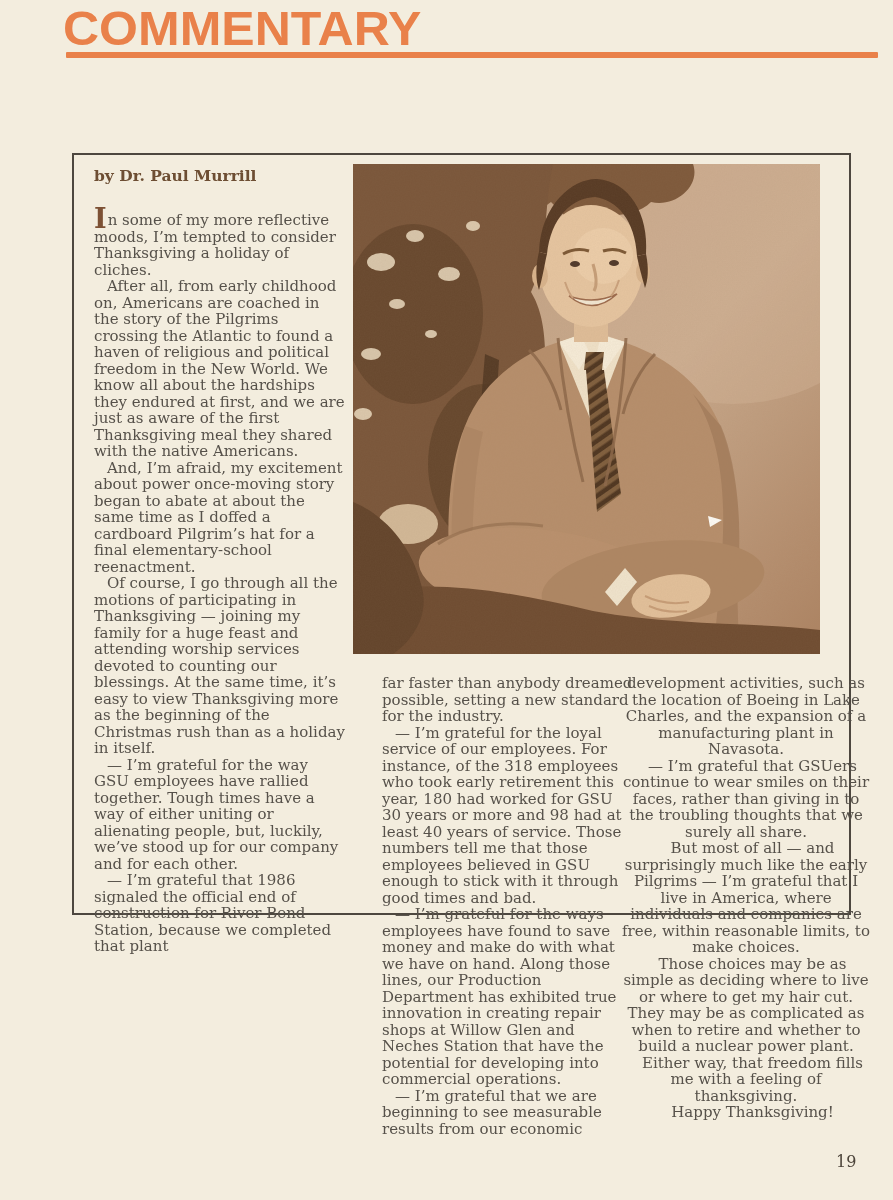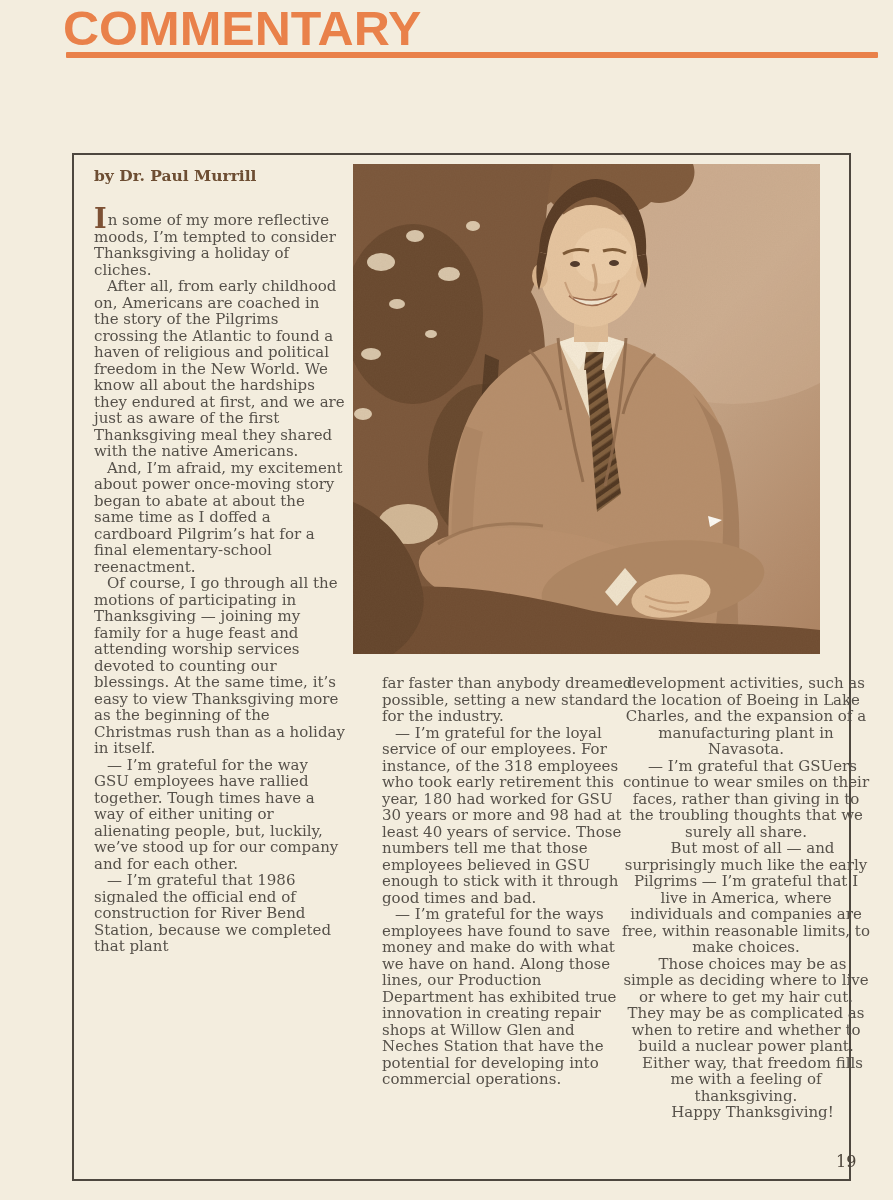--- a/index.html
+++ b/index.html
@@ -14,21 +14,21 @@
     font-family:"Liberation Sans", sans-serif;
     font-weight:bold;font-size:50px;letter-spacing:0px;
     color:#e9814a;transform:scaleY(0.97);transform-origin:top left;
   }
   .masthead-rule{
     position:absolute;left:66px;top:52px;width:812px;height:6px;
     background:#e9814a;border-radius:1px;
   }
   
   .article-box{
-    position:absolute;left:72px;top:153px;width:779px;height:1028px;
+    position:absolute;left:72px;top:153px;width:779px;height:762px;
     border:2px solid #4d473f;box-sizing:border-box;
   }
   .col{
     position:absolute;
     font-size:15px;line-height:16.5px;color:#56514a;
   }
   .col p{margin:0;text-indent:13px;}
   .col p.first, .col p.cont{text-indent:0;}
   .col-left{left:20px;top:12px;width:253px;}
   .col-mid{left:276px;top:520px;width:251px;margin-left:32px;}
@@ -175,20 +175,21 @@
       <path d="M0,490 L0,338 C30,350 58,380 68,420 C78,452 58,478 40,490 Z" fill="#63442b"></path>
 
       <rect width="467" height="490" filter="url(#grainF)" opacity="0.16"></rect>
     </svg>
   </div>
 
   <div class="col col-mid">
     <p class="cont">far faster than anybody dreamed possible, setting a new standard for the industry.</p>
     <p>— I’m grateful for the loyal service of our employees. For instance, of the 318 employees who took early retirement this year, 180 had worked for GSU 30 years or more and 98 had at least 40 years of service. Those numbers tell me that those employees believed in GSU enough to stick with it through good times and bad.</p>
     <p>— I’m grateful for the ways employees have found to save money and make do with what we have on hand. Along those lines, our Production Department has exhibited true innovation in creating repair shops at Willow Glen and Neches Station that have the potential for developing into commercial operations.</p>
+    <p>— I’m grateful that we are beginning to see measurable results from our economic</p>
   </div>
 
   <div class="col col-right">
     <p class="cont">development activities, such as the location of Boeing in Lake Charles, and the expansion of a manufacturing plant in Navasota.</p>
     <p>— I’m grateful that GSUers continue to wear smiles on their faces, rather than giving in to the troubling thoughts that we surely all share.</p>
     <p>But most of all — and surprisingly much like the early Pilgrims — I’m grateful that I live in America, where individuals and companies are free, within reasonable limits, to make choices.</p>
     <p>Those choices may be as simple as deciding where to live or where to get my hair cut. They may be as complicated as when to retire and whether to build a nuclear power plant.</p>
     <p>Either way, that freedom fills me with a feeling of thanksgiving.</p>
     <p>Happy Thanksgiving!</p>
   </div>

